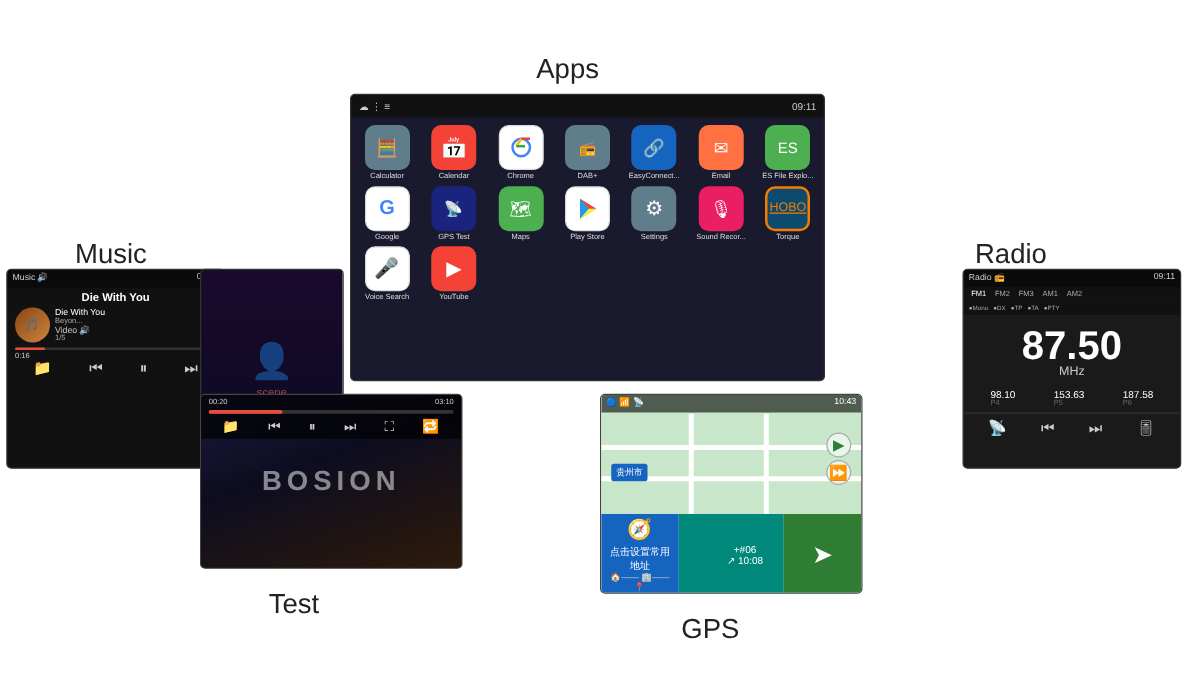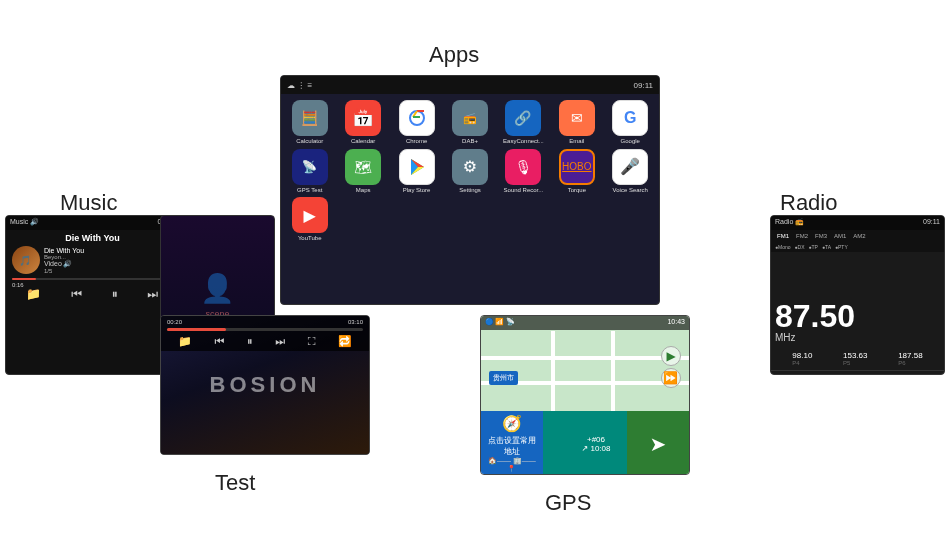--- a/index.html
+++ b/index.html
@@ -337,22 +337,22 @@
     .radio-options {
       display: flex;
       gap: 4px;
       padding: 2px 4px;
       background: #111;
     }
 
     .radio-options span { color: #aaa; font-size: 5px; }
 
     .radio-freq-display {
+      text-align: center;
       padding: 8px 4px 4px;
-      margin-top: 40px;
     }
 
     .radio-freq-big {
       color: #fff;
       font-size: 32px;
       font-weight: bold;
       line-height: 1;
     }
 
     .radio-freq-unit {
@@ -425,20 +425,24 @@
       <div class="app-label">DAB+</div>
     </div>
     <div class="app-item">
       <div class="app-icon" style="background:#1565c0;color:#fff;font-size:14px;">🔗</div>
       <div class="app-label">EasyConnect...</div>
     </div>
     <div class="app-item">
       <div class="app-icon" style="background:#ff7043;color:#fff;font-size:14px;">✉</div>
       <div class="app-label">Email</div>
     </div>
+    <div class="app-item">
+      <div class="app-icon" style="background:#4caf50;color:#fff;font-size:12px;">ES</div>
+      <div class="app-label">ES File Explo...</div>
+    </div>
 
     <div class="app-item">
       <div class="app-icon" style="background:#fff;border:1px solid #ddd;color:#4285f4;font-size:16px;font-weight:bold;">G</div>
       <div class="app-label">Google</div>
     </div>
     <div class="app-item">
       <div class="app-icon" style="background:#1a237e;color:#fff;font-size:12px;">📡</div>
       <div class="app-label">GPS Test</div>
     </div>
     <div class="app-item">
@@ -458,21 +462,21 @@
     </div>
     <div class="app-item">
       <div class="app-icon" style="background:#607d8b;color:#fff;font-size:16px;">⚙</div>
       <div class="app-label">Settings</div>
     </div>
     <div class="app-item">
       <div class="app-icon" style="background:#e91e63;color:#fff;font-size:14px;">🎙</div>
       <div class="app-label">Sound Recor...</div>
     </div>
     <div class="app-item">
-      <div class="app-icon" style="background:#4c1d95;color:#f57c00;font-size:10px;border:2px solid #f57c00;text-decoration:underline;">HOBO</div>
+      <div class="app-icon" style="background:#0c4a6e;color:#f57c00;font-size:10px;border:2px solid #f57c00;text-decoration:underline;">HOBO</div>
       <div class="app-label">Torque</div>
     </div>
 
     <div class="app-item">
       <div class="app-icon" style="background:#fff;border:1px solid #ddd;color:#4285f4;font-size:16px;">🎤</div>
       <div class="app-label">Voice Search</div>
     </div>
     <div class="app-item">
       <div class="app-icon" style="background:#f44336;color:#fff;font-size:16px;">▶</div>
       <div class="app-label">YouTube</div>

